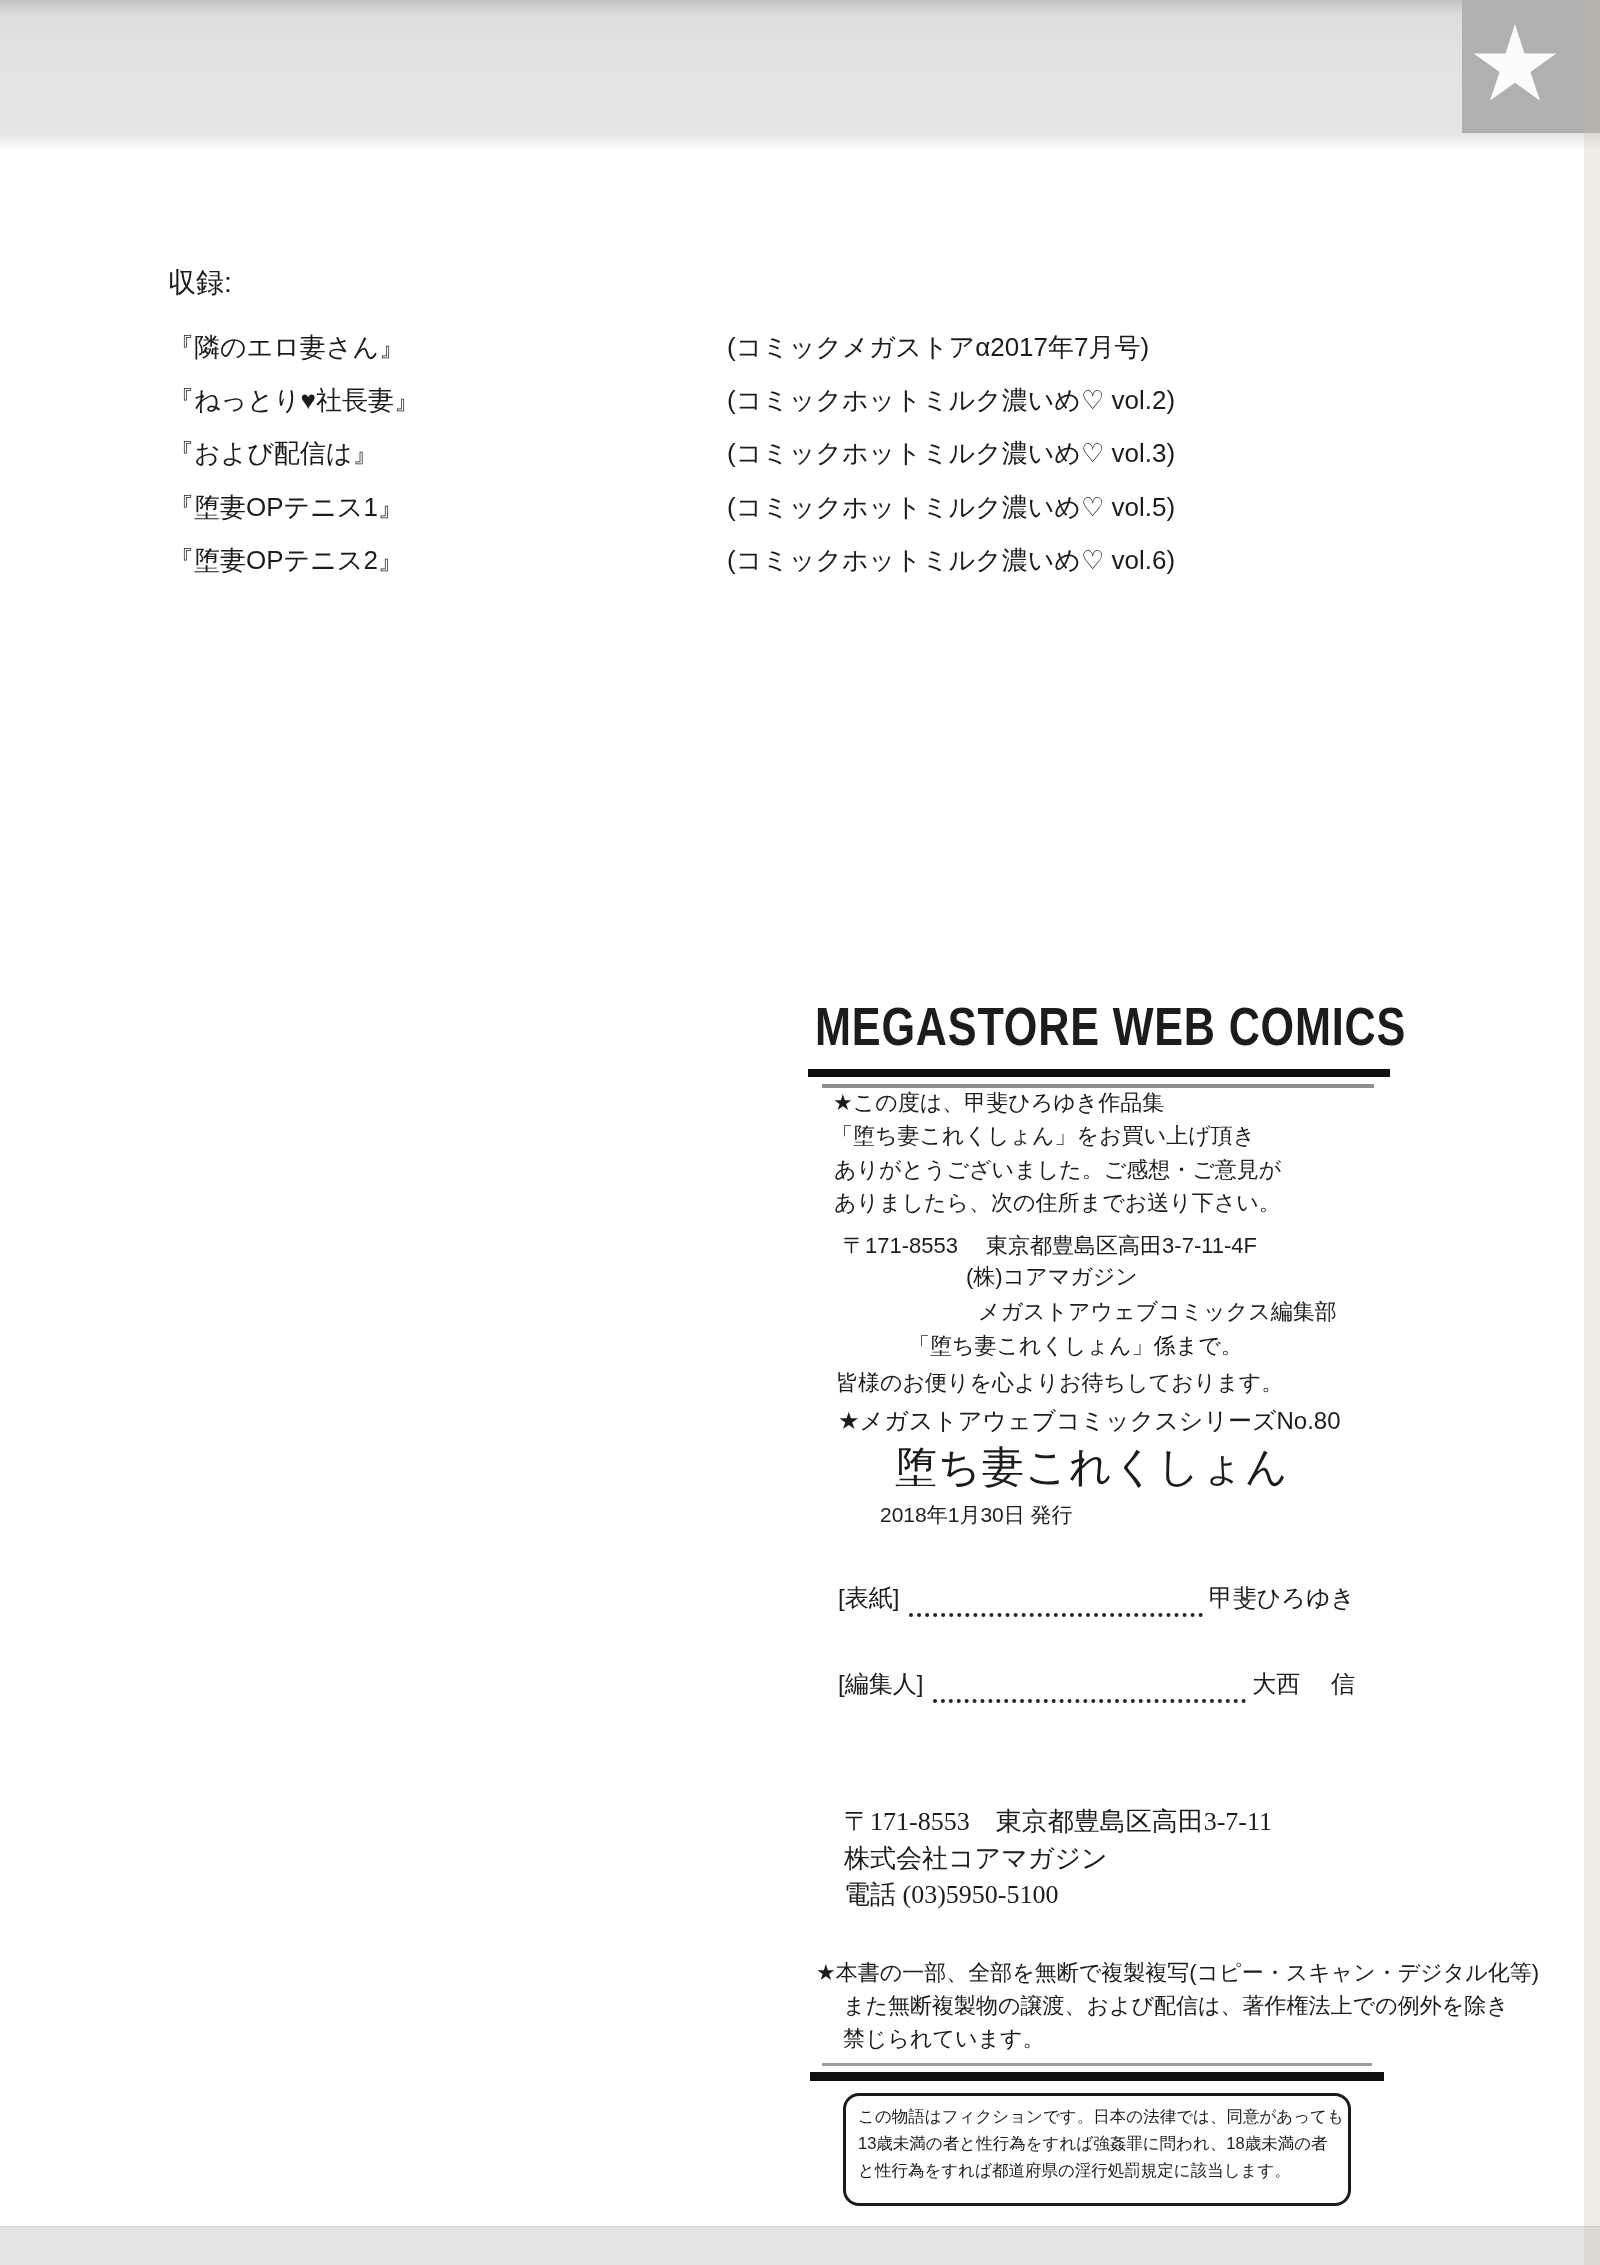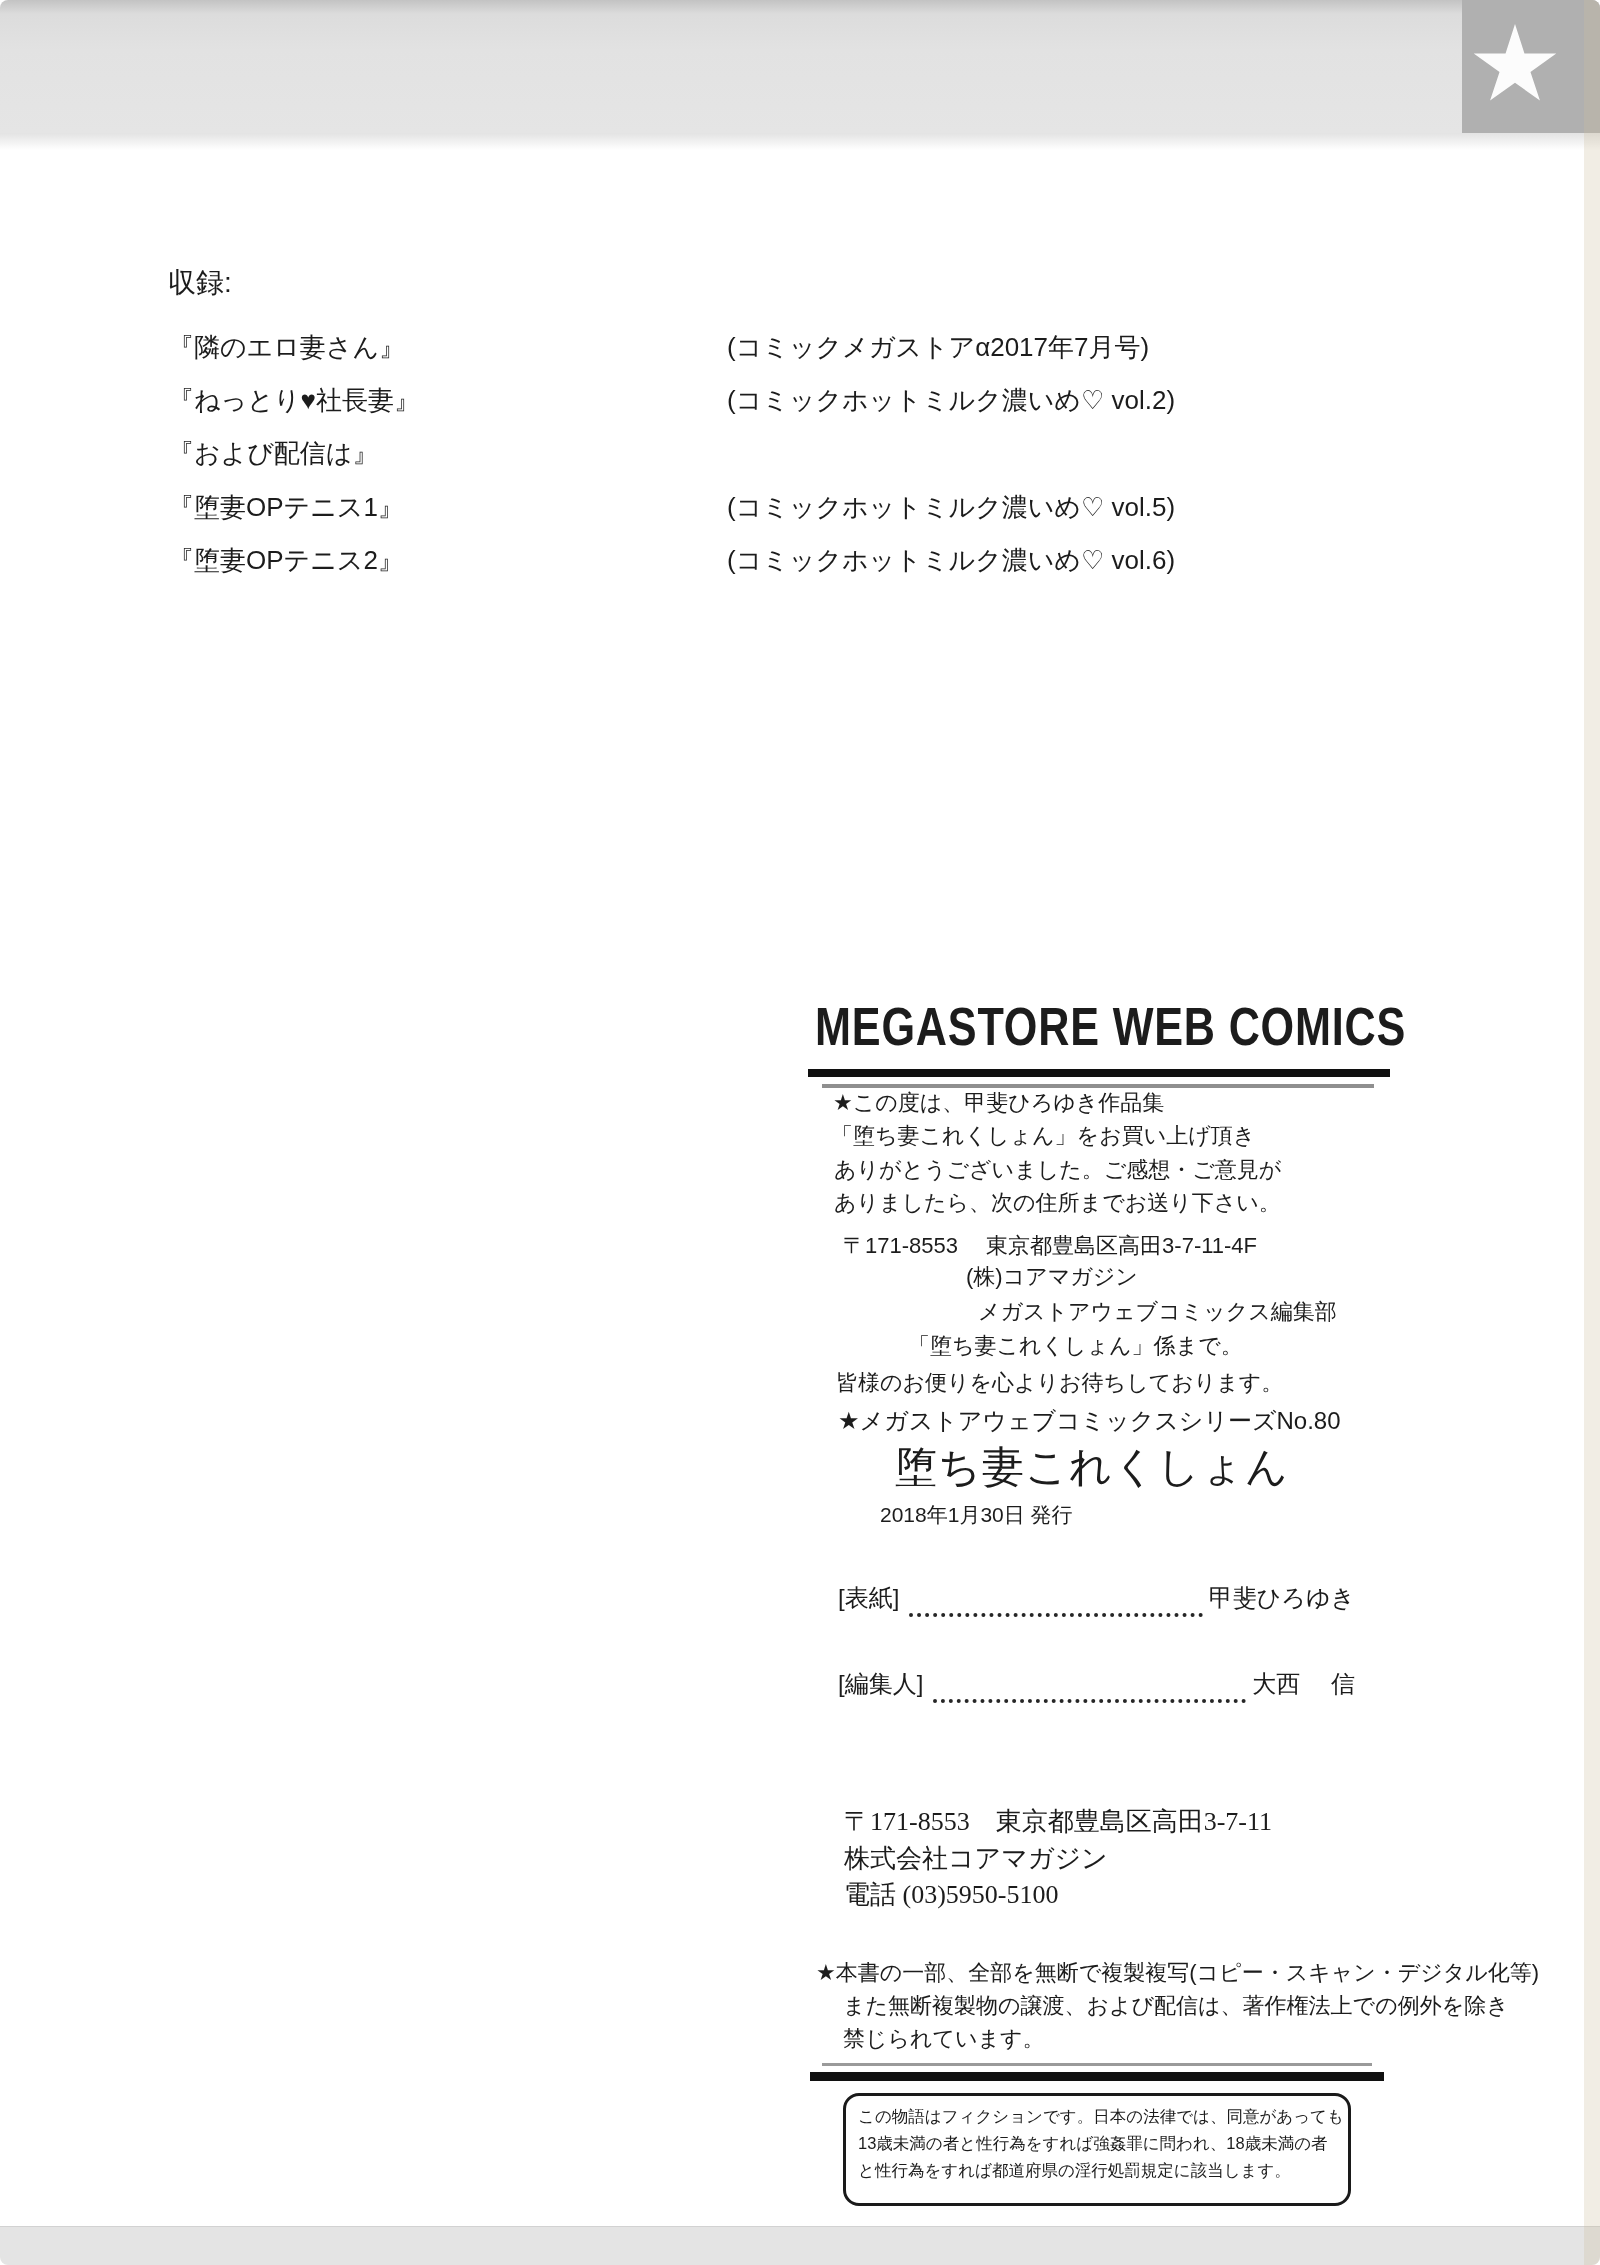--- a/index.html
+++ b/index.html
@@ -1,17 +1,17 @@
 <!DOCTYPE html>
 <html><head>
 <meta charset="utf-8">
 <style>
   html,body{margin:0;padding:0;background:#ffffff;}
   .page{position:relative;width:1600px;height:2265px;background:#ffffff;overflow:hidden;
-        font-family:"Liberation Sans","DejaVu Sans",sans-serif;color:#1c1c1c;border-radius:8px;}
+        font-family:"Liberation Sans","DejaVu Sans",sans-serif;color:#1c1c1c;}
   .abs{position:absolute;white-space:nowrap;}
 
   
   .top-bar{position:absolute;left:0;top:0;width:1600px;height:133px;
            background:linear-gradient(180deg,#c3c3c3 0px,#dcdcdc 14px,#e2e2e2 50px,#e5e5e5 100%);}
   .top-fade{position:absolute;left:0;top:133px;width:1600px;height:17px;
             background:linear-gradient(180deg,#e3e3e3,#ffffff);}
   .star-block{position:absolute;left:1462px;top:0;width:138px;height:133px;background:#b0b0b0;}
   .star{position:absolute;left:10px;top:24px;width:86px;height:84px;background:#fcfcfc;
         clip-path:polygon(50% 0%,61% 35%,98% 35%,68% 57%,79% 91%,50% 70%,21% 91%,32% 57%,2% 35%,39% 35%);}
@@ -58,20 +58,21 @@
     <div class="star"></div>
   </div>
 
   <div class="abs toc-heading">収録:</div>
 
   <div class="abs toc-title" style="top:327px">『隣のエロ妻さん』</div>
   <div class="abs toc-source" style="top:327px">(コミックメガストアα2017年7月号)</div>
   <div class="abs toc-title" style="top:380px">『ねっとり♥社長妻』</div>
   <div class="abs toc-source" style="top:380px">(コミックホットミルク濃いめ♡ vol.2)</div>
   <div class="abs toc-title" style="top:433px">『および配信は』</div>
+  <div class="abs toc-source" style="top:433px">(コミックホットミルク濃いめ♡ vol.3)</div>
   <div class="abs toc-title" style="top:487px">『堕妻OPテニス1』</div>
   <div class="abs toc-source" style="top:487px">(コミックホットミルク濃いめ♡ vol.5)</div>
   <div class="abs toc-title" style="top:540px">『堕妻OPテニス2』</div>
   <div class="abs toc-source" style="top:540px">(コミックホットミルク濃いめ♡ vol.6)</div>
 
   <div class="abs brand">MEGASTORE WEB COMICS</div>
   <div class="rule rule-thick-top"></div>
   <div class="rule rule-thin-top"></div>
 
   <div class="abs info" style="left:833px;top:1088px">★この度は、甲斐ひろゆき作品集</div>

